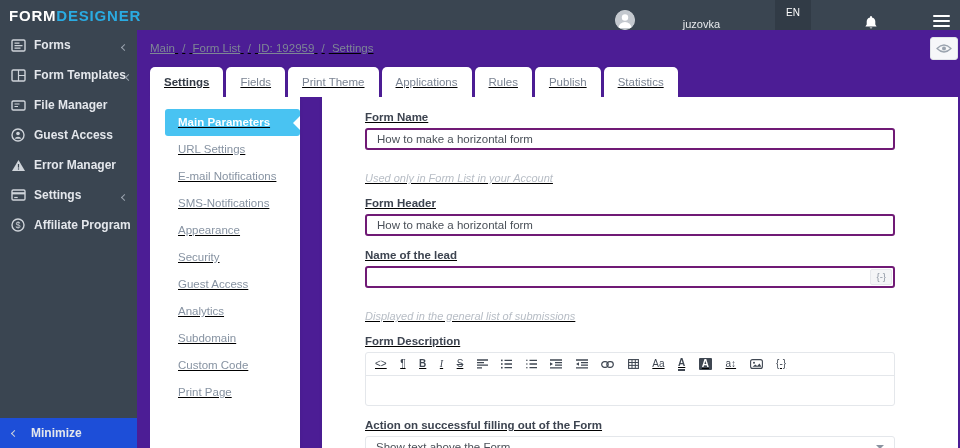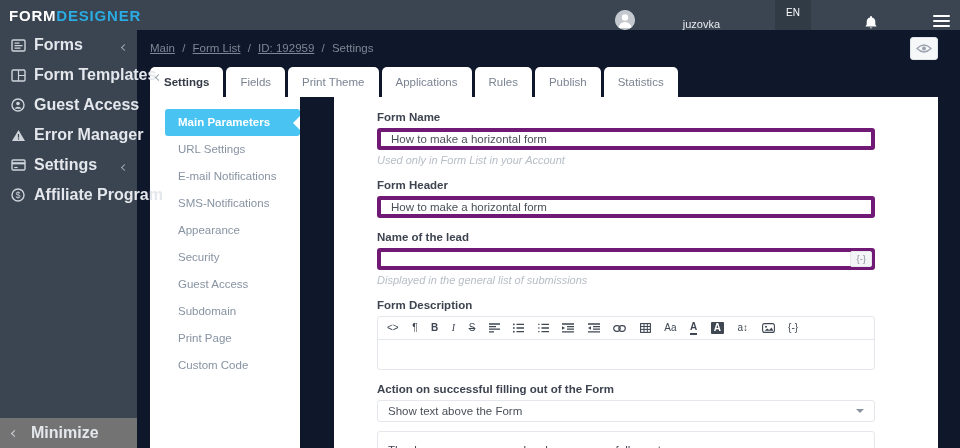--- a/index.html
+++ b/index.html
@@ -22,69 +22,69 @@
   .burger { width:17px; margin:0 10px 0 2px; cursor:pointer; }
   .burger span { display:block; height:2px; background:#fff; margin:3px 0; border-radius:1px; }
 
   
   .sidebar { position:absolute; left:0; top:30px; width:137px; height:418px;
     background:#3a4551; z-index:20; }
   .side-item { height:30px; display:flex; align-items:center; padding:0 10px;
     cursor:pointer; }
   .side-icon { width:16px; height:16px; display:flex; align-items:center;
     justify-content:center; flex:none; }
-  .side-label { color:#e4e7ec; font-size:16px; font-weight:bold; margin-left:8px;
+  .side-label { color:#e4e7ec; font-size:12px; font-weight:bold; margin-left:8px;
     white-space:nowrap; }
   .side-chev { margin-left:auto; }
   .chev-l { display:inline-block; width:5px; height:5px;
     border-left:1.5px solid #9aa3ae; border-bottom:1.5px solid #9aa3ae;
     transform:rotate(45deg); }
   .minimize { position:absolute; bottom:0; left:0; width:137px; height:30px;
     display:flex; align-items:center; padding:0 12px; cursor:pointer;
-    background:#737373; }
+    background:#1d4ed8; }
   .minimize .side-label { margin-left:14px; }
   .minimize .chev-l { border-color:#cfd4da; }
 
   
   .main { position:absolute; left:137px; top:30px; width:823px; height:418px;
-    background:#0f172a; padding:0 22px 0 13px; }
+    background:#4c1d95; padding:0 2px 0 13px;text-decoration:underline; }
   .crumb-row { height:36px; display:flex; align-items:center; position:relative; }
   .crumbs { font-size:11.5px; color:#7e8795; }
   .crumbs .lnk { text-decoration:underline; cursor:pointer; }
   .crumbs .sep { margin:0 4px; }
   .eye-btn { position:absolute; right:0; top:7px; width:28px; height:23px;
     background:#f6f7f9; border:1px solid #e2e5e9; border-radius:3px;
     display:flex; align-items:center; justify-content:center; cursor:pointer; }
 
   
   .tab-row { height:31px; display:flex; align-items:flex-end; }
   .tab { background:#fff; color:#7b8493; font-size:11.5px; height:30px;
     line-height:30px; padding:0 14px; border-radius:5px 5px 0 0; margin-right:3px;
     cursor:pointer; box-shadow:0 -1px 2px rgba(31,45,61,.05); white-space:nowrap; }
   .tab.active { color:#333a45; font-weight:bold; position:relative; z-index:6; }
 
   
   .card { height:351px; display:flex; overflow:hidden; }
-  .subnav { width:150px; flex:none; background:#fff; margin-right:34px;
+  .subnav { width:150px; flex:none; background:#fff; margin-right:22px;
     padding-top:12px; box-shadow:0 1px 3px rgba(31,45,61,.08); }
   .subnav-item { height:27px; line-height:27px; margin-left:15px; padding-left:13px;
     font-size:11.5px; color:#8793a2; cursor:pointer; white-space:nowrap; }
   .subnav-item.active { background:#49c3f2; color:#fff; font-weight:bold;
     border-radius:3px; position:relative; }
   .subnav-item.active::after { content:""; position:absolute; right:0; top:50%;
     margin-top:-7px; border-top:7px solid transparent; border-bottom:7px solid transparent;
     border-right:7px solid #fff; }
 
   .form-panel { flex:1; background:#fff; box-shadow:0 1px 3px rgba(31,45,61,.08);
     padding:14px 63px 0 43px; }
   .f-label { font-size:11.5px; font-weight:bold; color:#3d4450; margin-bottom:5px; }
-  .f-input { width:100%; height:22px; border:4px solid #701a75; border-radius:3px;
+  .f-input { width:100%; height:22px; border:2px solid #701a75; border-radius:3px;
     padding:0 10px; font-size:11.5px; color:#4a5058;
     font-family:"Liberation Sans", sans-serif; outline:none; background:#fff; }
-  .f-helper { font-size:11px; font-style:italic; color:#b7bdc5; margin:4px 0 13px; }
+  .f-helper { font-size:11px; font-style:italic; color:#b7bdc5; margin:22px 0 13px; }
   .gap { height:13px; }
   .input-wrap { position:relative; }
   .var-btn { position:absolute; right:3px; top:3px; height:16px; padding:0 5px;
     background:#f4f5f7; border:1px solid #e6e8ec; border-radius:2px; font-size:9.5px;
     color:#8a93a0; cursor:pointer; line-height:14px; }
 
   
   .editor { border:1px solid #e4e7eb; border-radius:3px; }
   .ed-toolbar { height:23px; display:flex; align-items:center; gap:13.5px;
     padding:0 9px; border-bottom:1px solid #e4e7eb; }
@@ -156,20 +156,29 @@
   </div>
   <div class="side-item">
     <span class="side-icon">
       <svg width="15" height="13" viewBox="0 0 15 13">
           <rect x="1" y="1" width="13" height="11" rx="1.2" fill="none" stroke="#cfd4da" stroke-width="1.4"></rect>
           <path d="M7.5 1 v11 M7.5 6.5 h6.5" stroke="#cfd4da" stroke-width="1.2"></path>
         </svg>
     </span>
     <span class="side-label">Form Templates</span>
     <span class="side-chev"><span class="chev-l"></span></span>
+  </div>
+  <div class="side-item">
+    <span class="side-icon">
+      <svg width="15" height="13" viewBox="0 0 15 13">
+          <rect x="1" y="2" width="13" height="9" rx="1.2" fill="none" stroke="#cfd4da" stroke-width="1.4"></rect>
+          <path d="M3.5 5 h5 M3.5 7.5 h3.5" stroke="#cfd4da" stroke-width="1.2"></path>
+        </svg>
+    </span>
+    <span class="side-label">File Manager</span>
   </div>
   <div class="side-item">
     <span class="side-icon">
       <svg width="14" height="14" viewBox="0 0 14 14">
           <circle cx="7" cy="7" r="6" fill="none" stroke="#cfd4da" stroke-width="1.4"></circle>
           <circle cx="7" cy="5.5" r="1.8" fill="#cfd4da"></circle>
           <path d="M3.6 10.8 a3.6 3 0 0 1 6.8 0" fill="#cfd4da"></path>
         </svg>
     </span>
     <span class="side-label">Guest Access</span>
@@ -243,23 +252,24 @@
   <div class="card">
 
     <div class="subnav">
       <div class="subnav-item active">Main Parameters</div>
       <div class="subnav-item">URL Settings</div>
       <div class="subnav-item">E-mail Notifications</div>
       <div class="subnav-item">SMS-Notifications</div>
       <div class="subnav-item">Appearance</div>
       <div class="subnav-item">Security</div>
       <div class="subnav-item">Guest Access</div>
+      <div class="subnav-item">Analytics</div>
       <div class="subnav-item">Subdomain</div>
+      <div class="subnav-item">Custom Code</div>
       <div class="subnav-item">Print Page</div>
-      <div class="subnav-item">Custom Code</div>
     </div>
 
     <div class="form-panel">
 
       <div class="f-label">Form Name</div>
       <input class="f-input" type="text" value="How to make a horizontal form" style="">
       <div class="f-helper">Used only in Form List in your Account</div>
 
       <div class="f-label">Form Header</div>
       <input class="f-input" type="text" value="How to make a horizontal form" style="">

